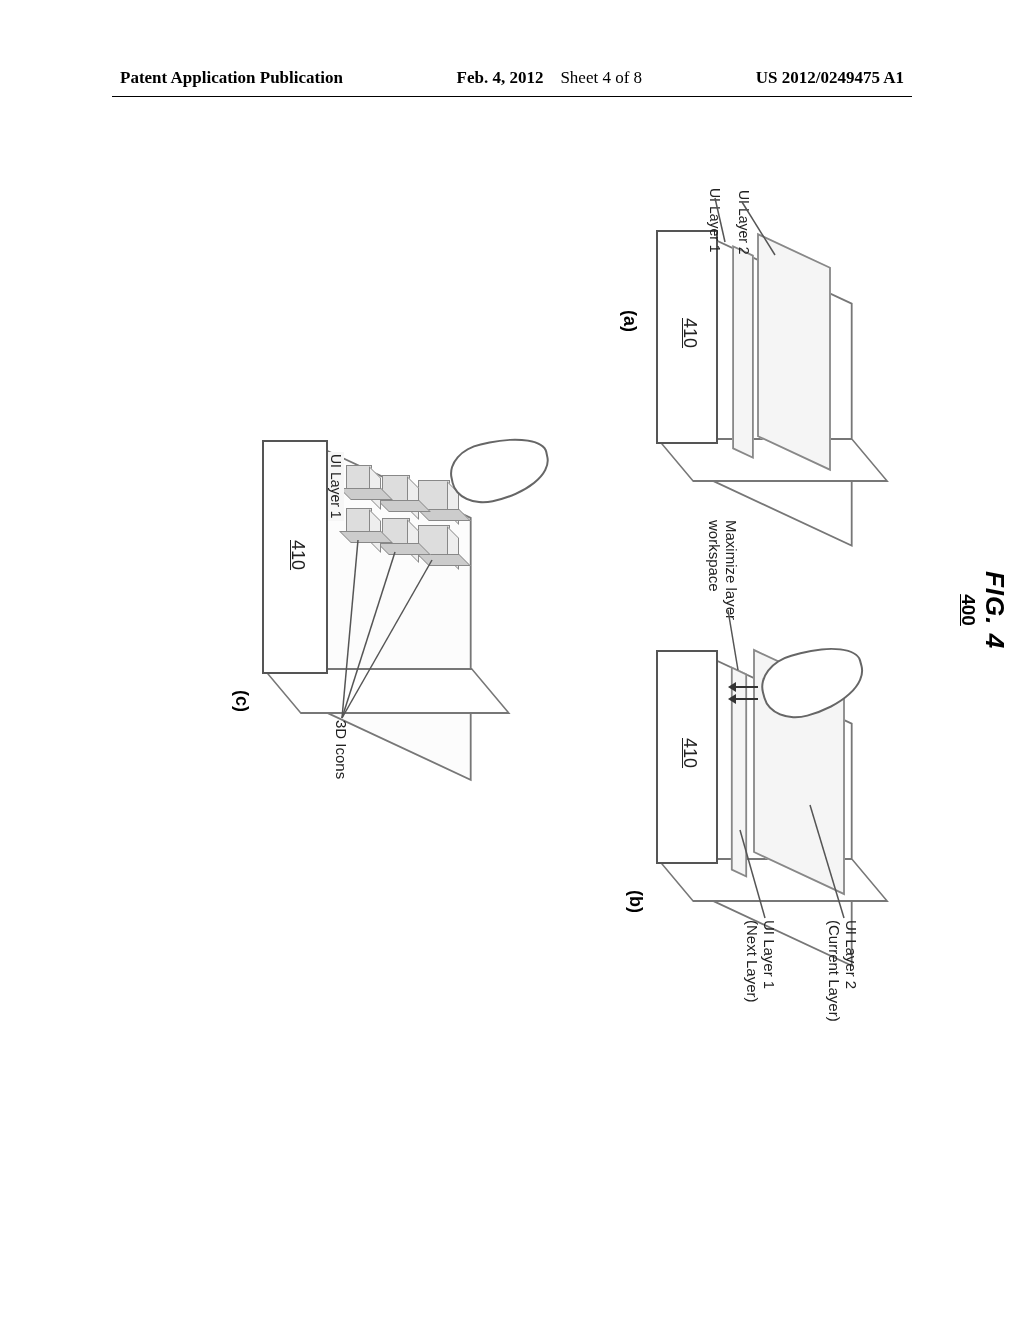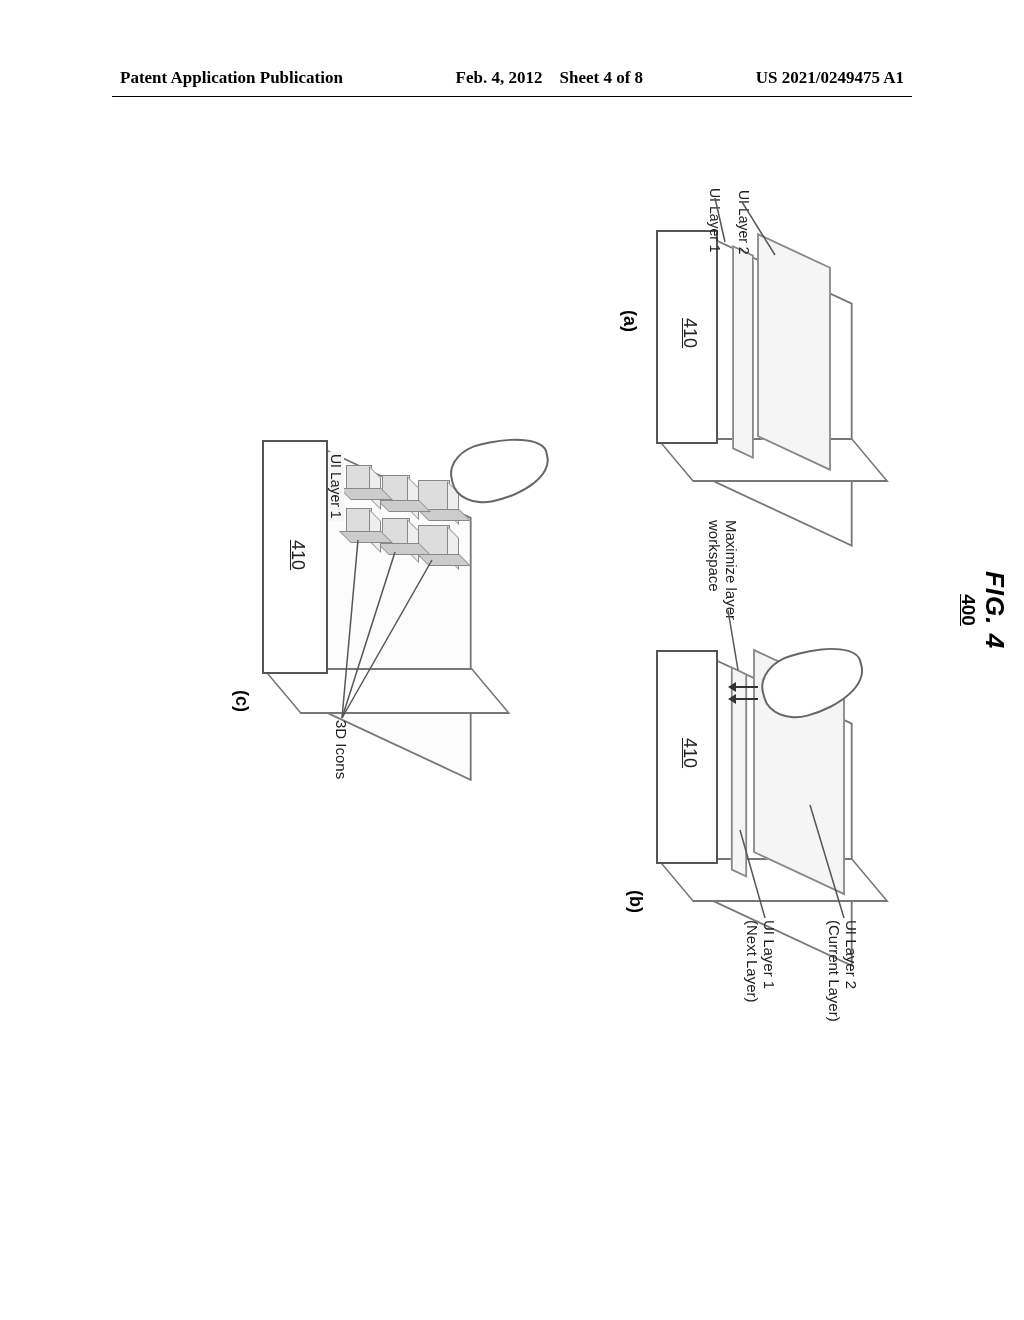--- a/index.html
+++ b/index.html
@@ -22,21 +22,21 @@
     justify-content: space-between;
     padding: 0 120px 0 120px;
     box-sizing: border-box;
   }
   .header .date {
     text-align: center;
     flex: 1;
   }
   .header .sheet {
     text-align: right;
-    font-weight: bold;
+    font-weight: normal;
   }
   .hr-area {
     position: absolute;
     top: 96px;
     left: 112px;
     width: 800px;
     border-top: 1.5px solid #000;
   }
   .figure-area {
     position: absolute;
@@ -275,21 +275,21 @@
 </head>
 <body>
 
 <div class="header">
   <span>Patent Application Publication</span>
   <span class="date">
     <span>Feb. 4, 2012</span>
     &nbsp;&nbsp;
     <span class="sheet">Sheet 4 of 8</span>
   </span>
-  <span>US 2021/0249475 A1</span>
+  <span>US 2012/0249475 A1</span>
 </div>
 <div class="hr-area"></div>
 
 <div class="figure-area">
 
   <div class="fig-title">
     <div class="t1">FIG. 4</div>
     <div class="t2">400</div>
   </div>
 

